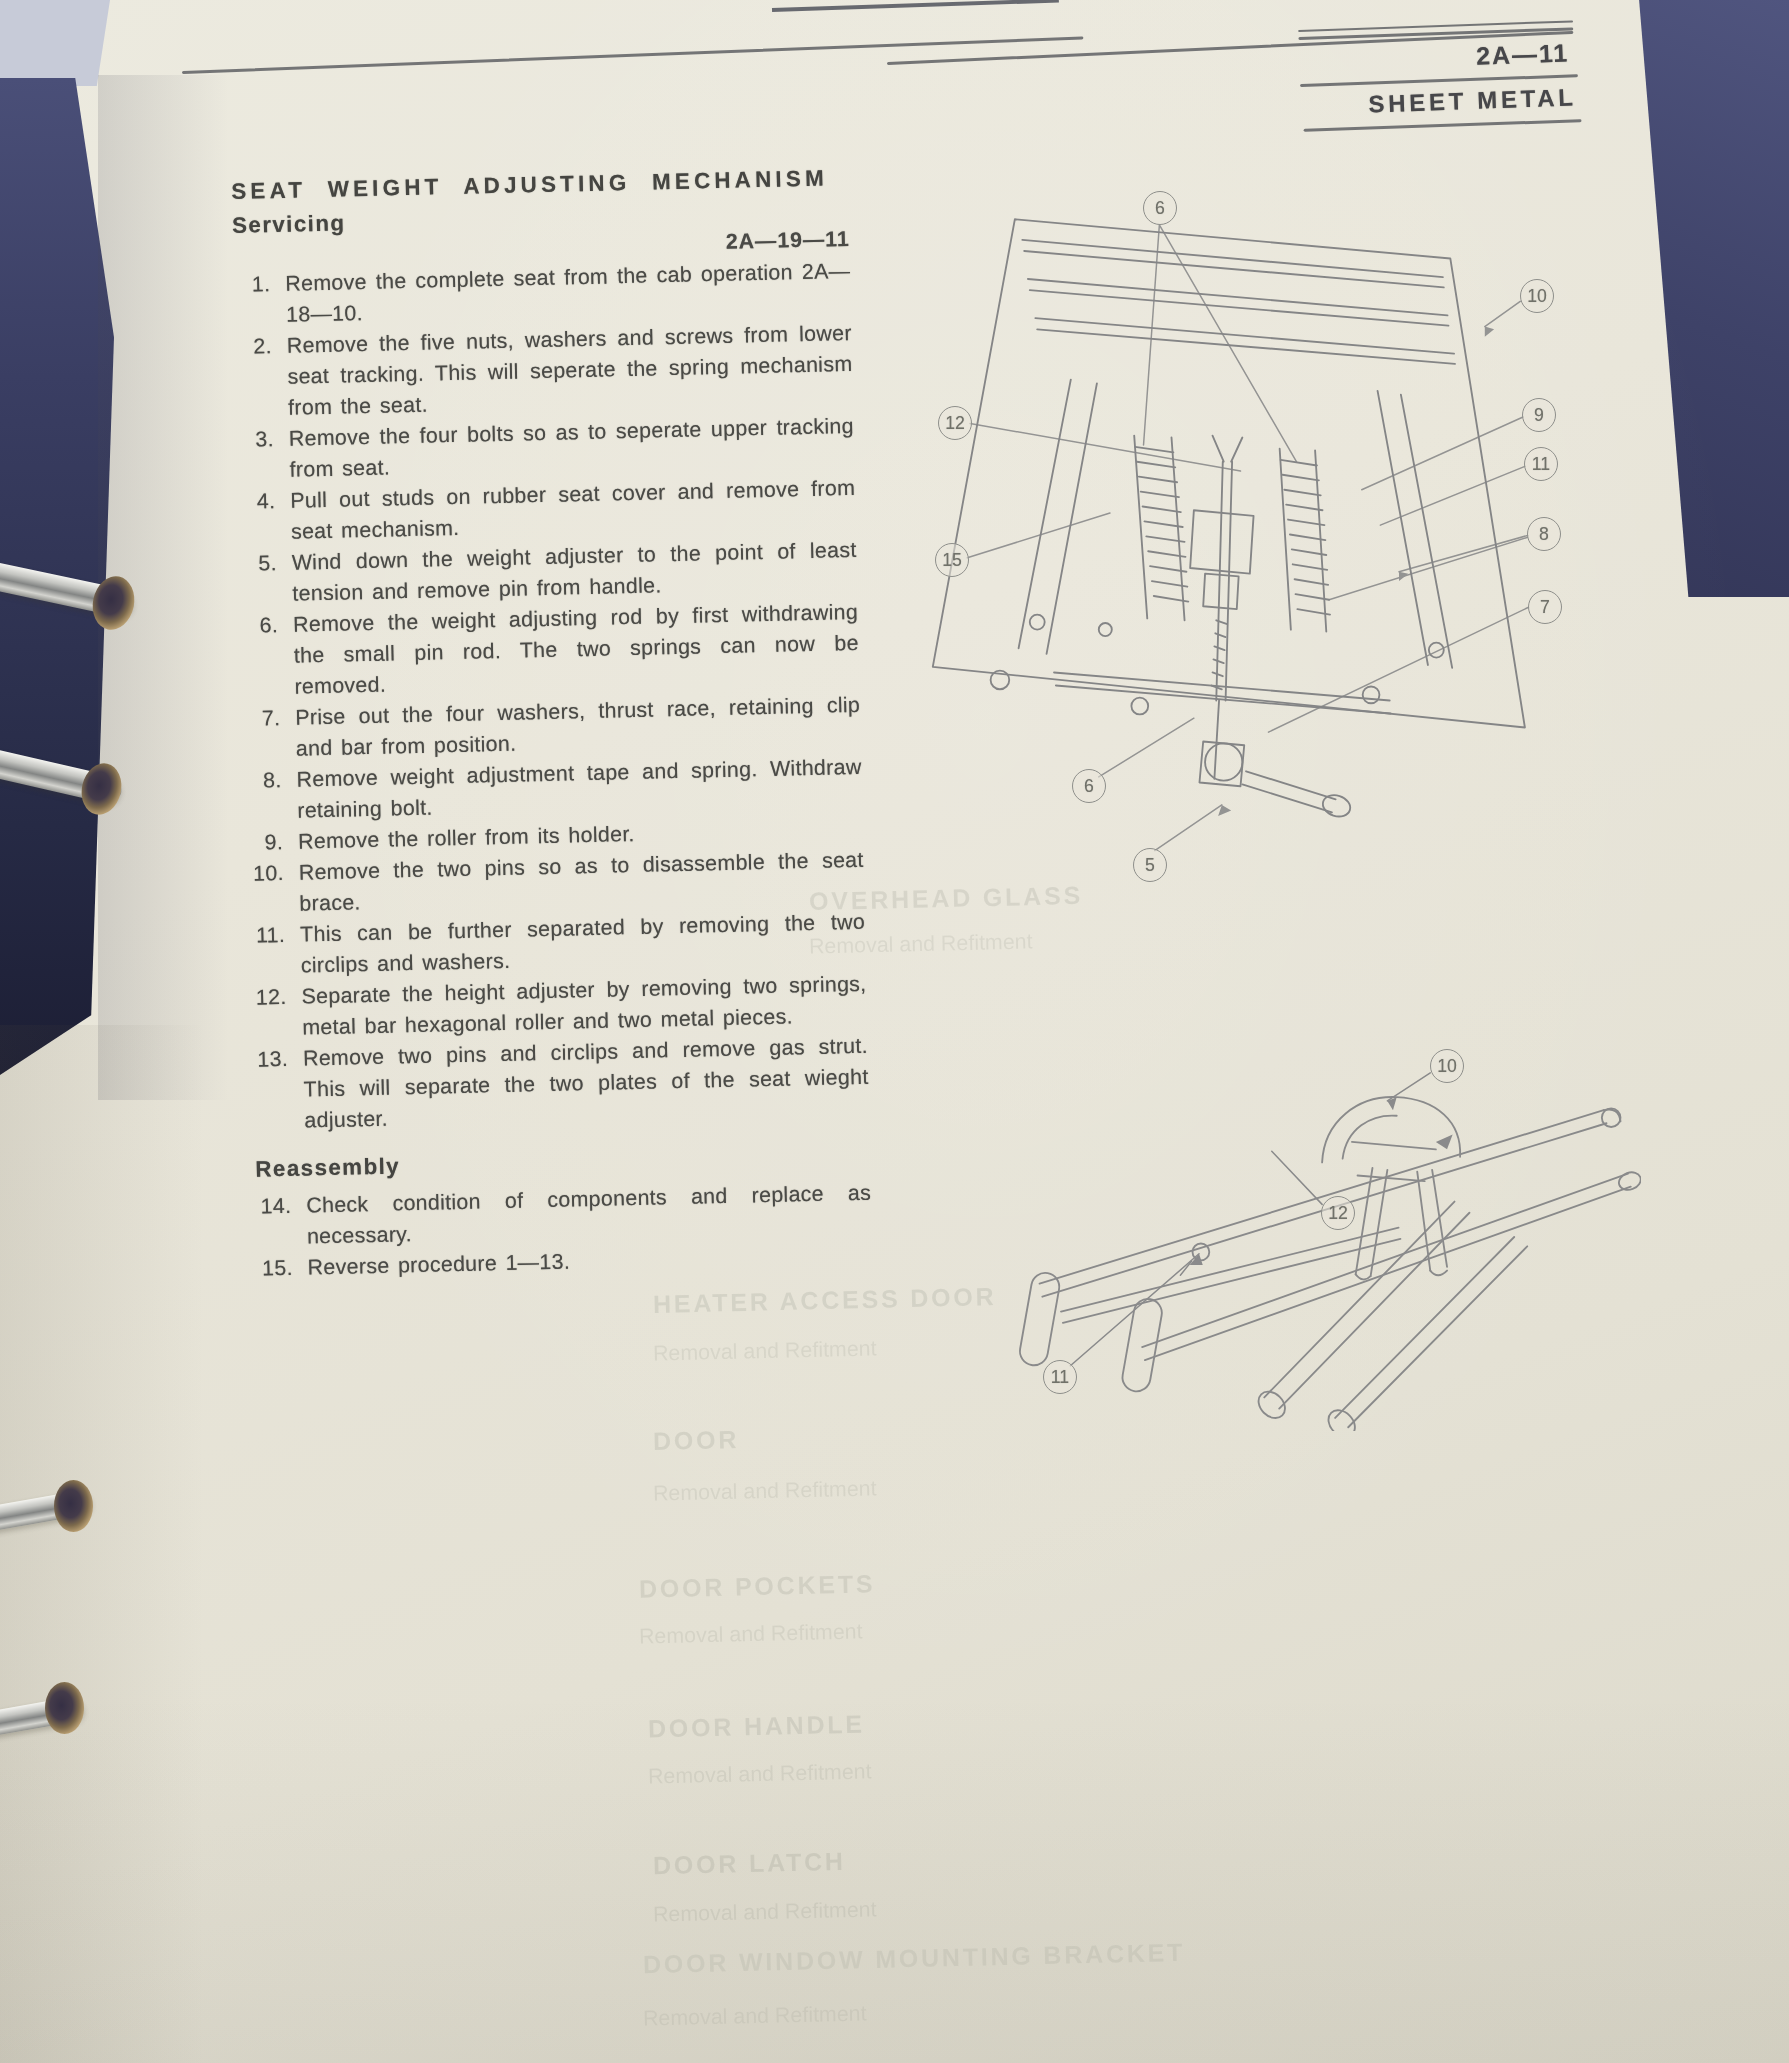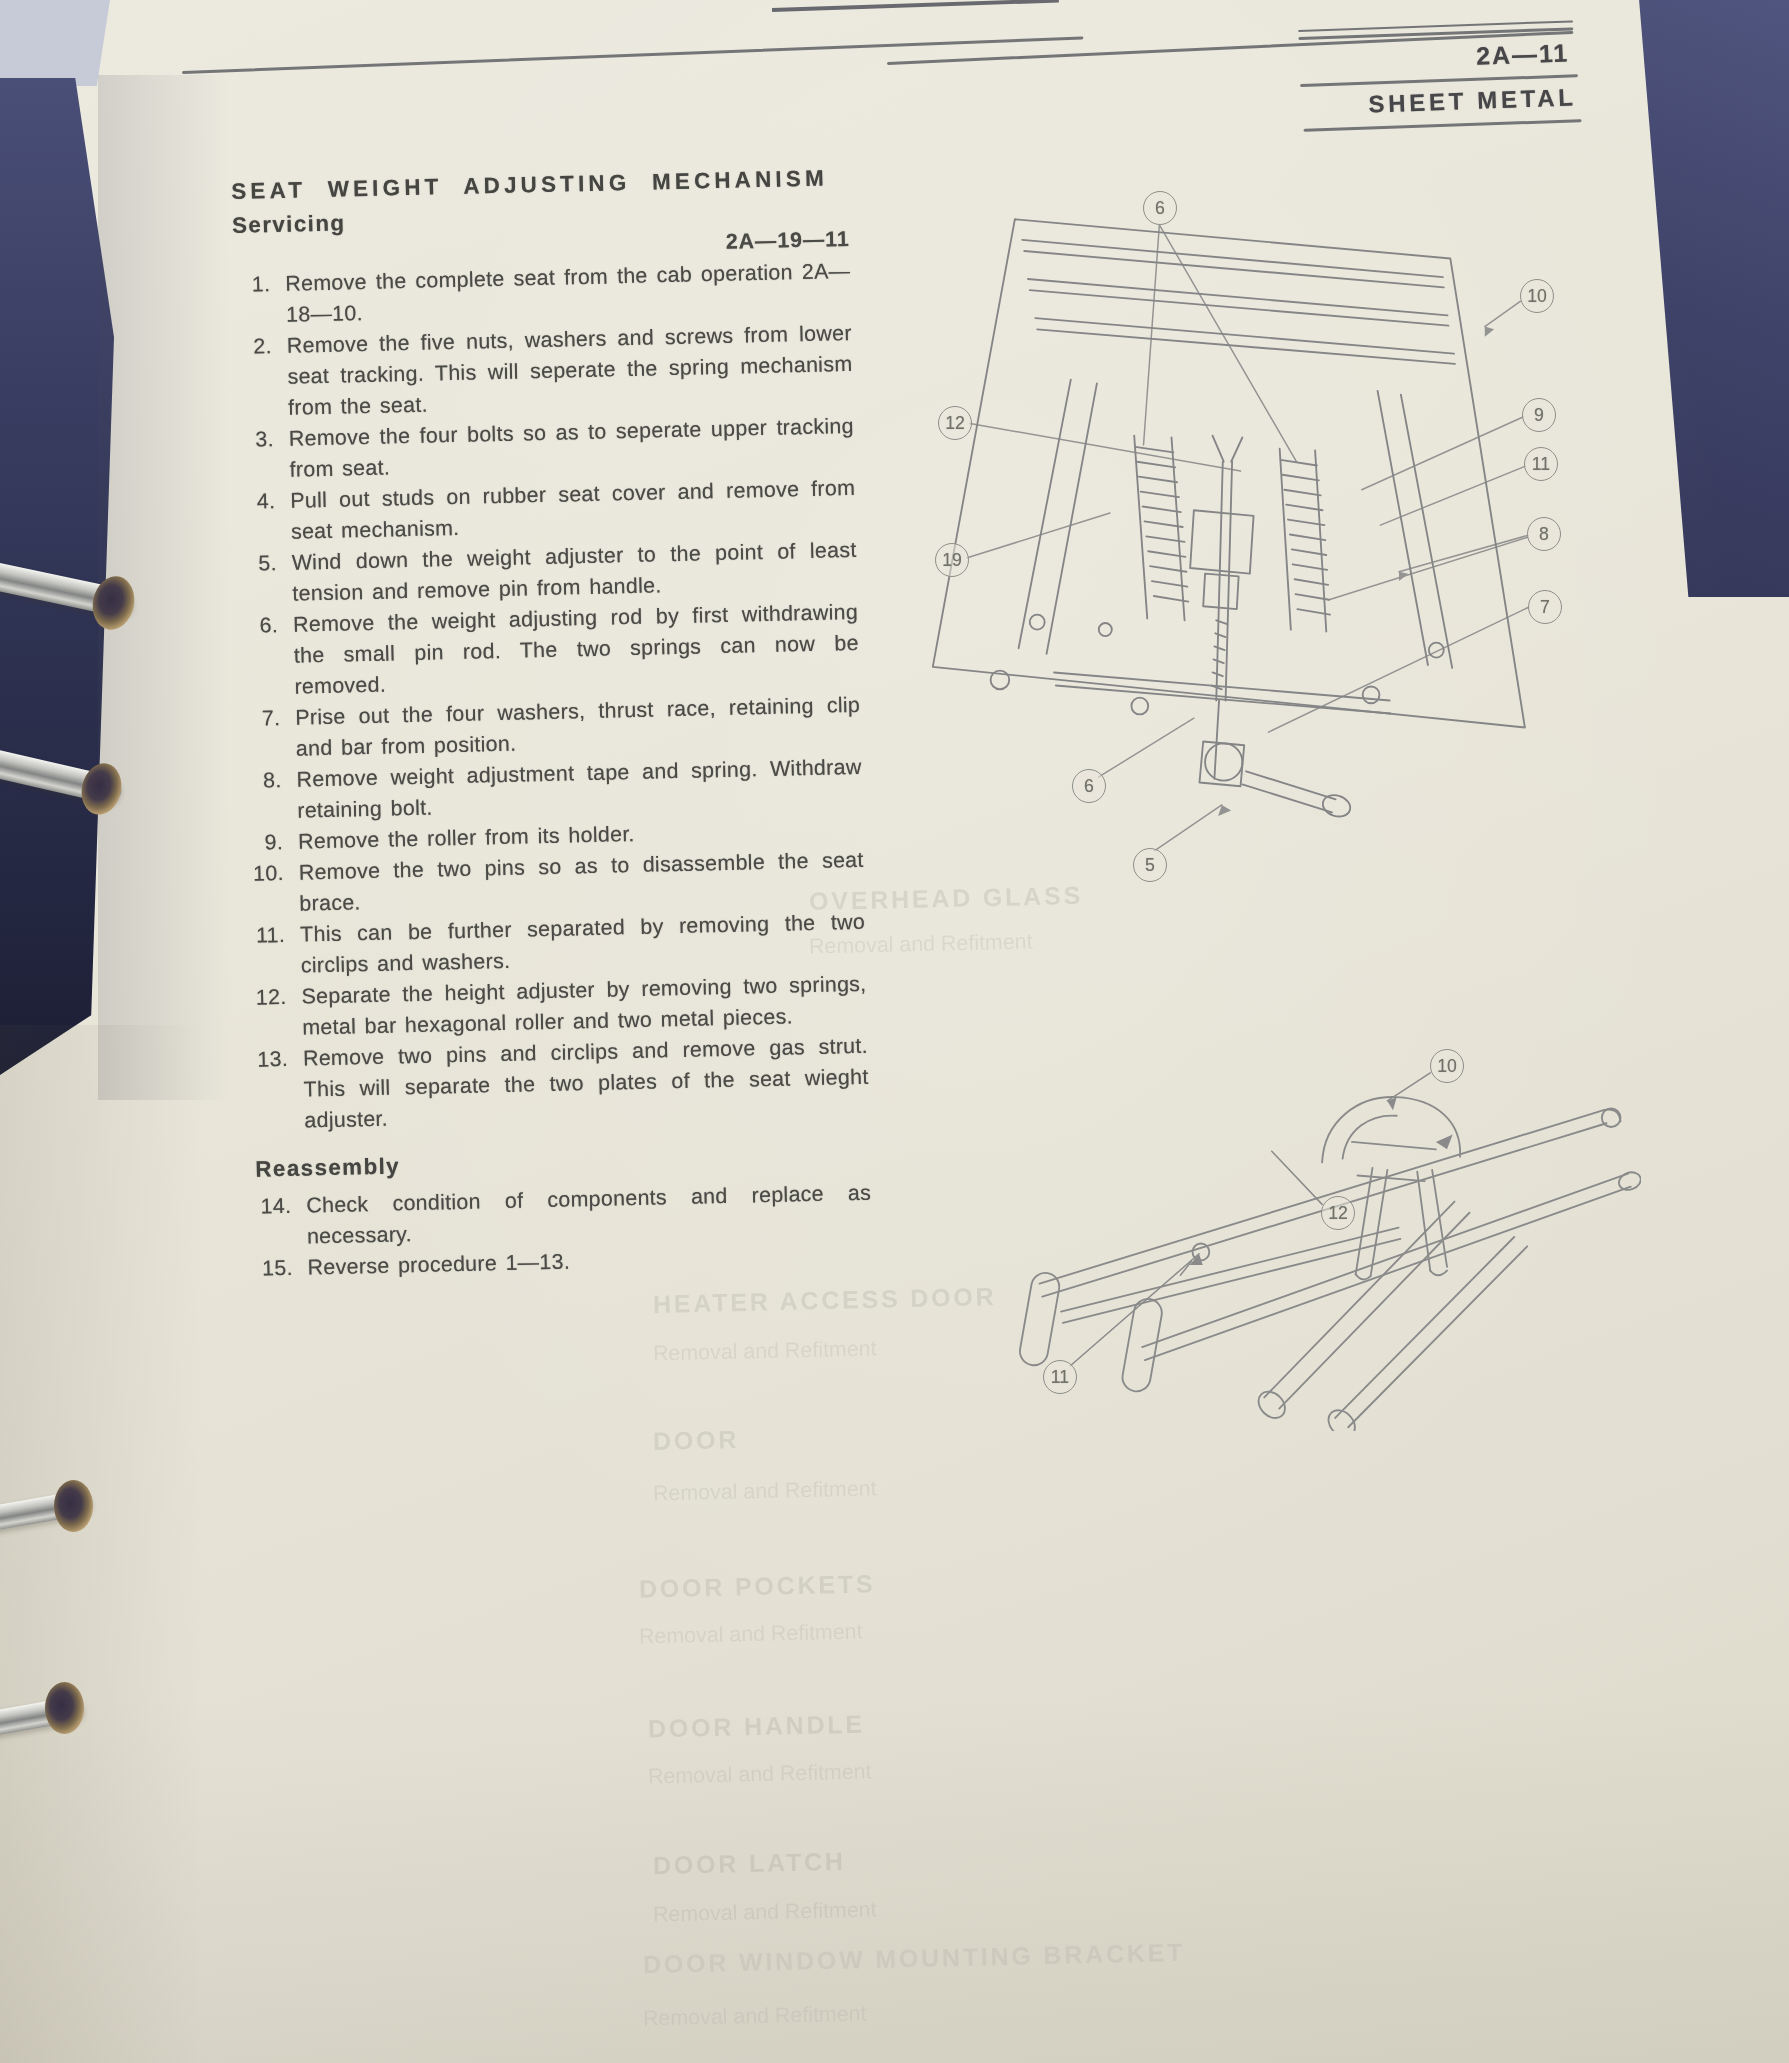--- a/index.html
+++ b/index.html
@@ -202,21 +202,21 @@
   <div class="callout" style="left:1522px;top:398px;">
       <span>9</span>
     </div>
   <div class="callout" style="left:1524px;top:447px;">
       <span>11</span>
     </div>
   <div class="callout" style="left:1527px;top:517px;">
       <span>8</span>
     </div>
   <div class="callout" style="left:935px;top:543px;">
-      <span>19</span>
+      <span>15</span>
     </div>
   <div class="callout" style="left:1528px;top:590px;">
       <span>7</span>
     </div>
   <div class="callout" style="left:1072px;top:769px;">
       <span>6</span>
     </div>
   <div class="callout" style="left:1133px;top:848px;">
       <span>5</span>
     </div>

